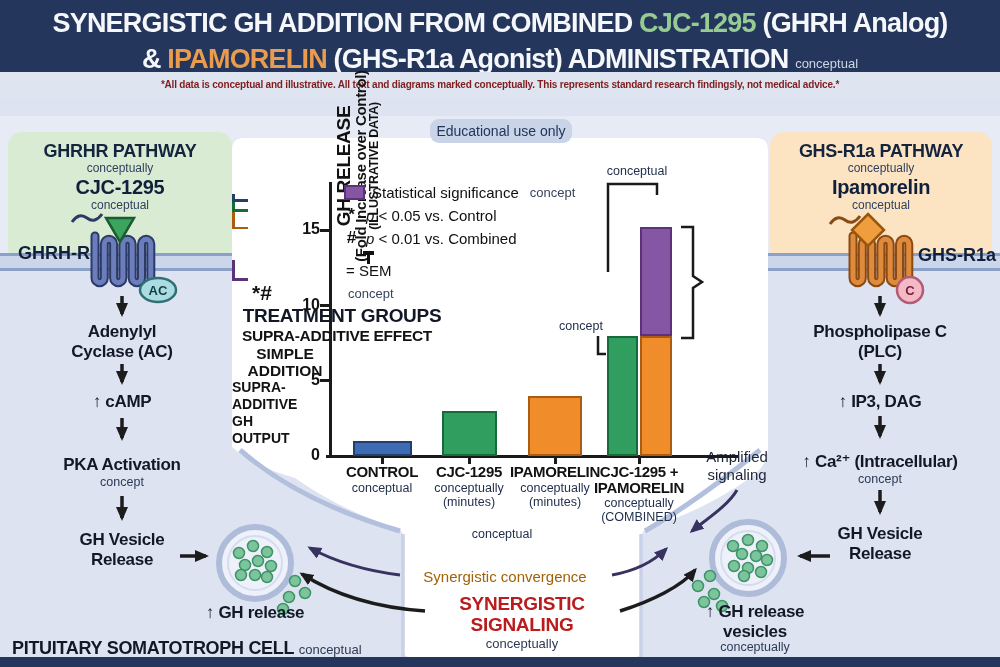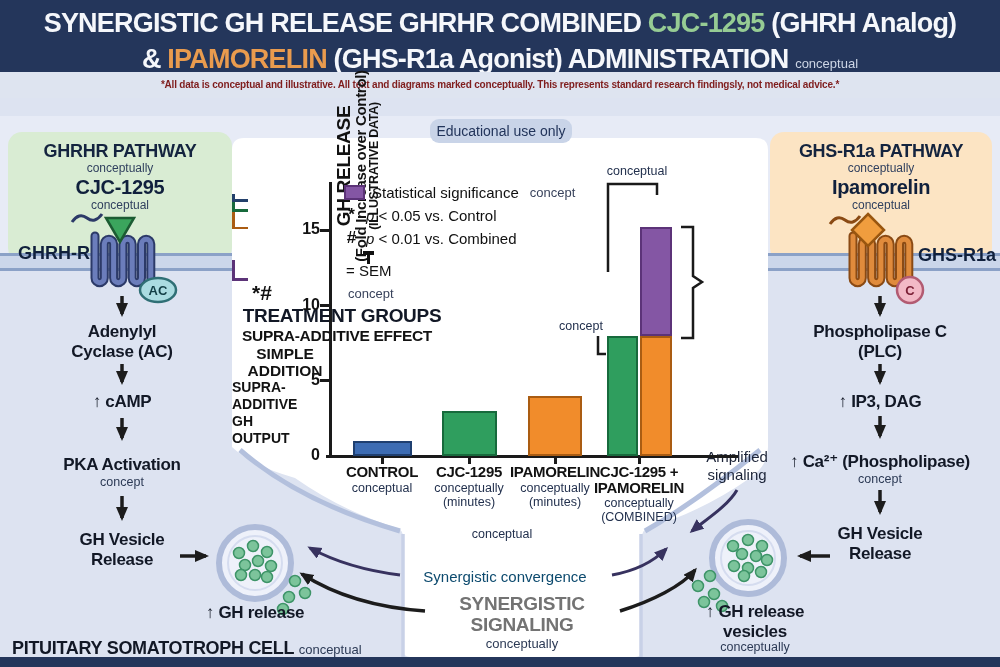--- a/index.html
+++ b/index.html
@@ -155,21 +155,21 @@
     <path d="M400 575 C360 570 332 560 310 548" stroke="#37325f" stroke-width="3" marker-end="url(#mn)"></path>
     <path d="M612 575 C640 570 656 559 666 549" stroke="#37325f" stroke-width="3" marker-end="url(#mn)"></path>
     <path d="M737 490 C728 506 704 521 692 531" stroke="#37325f" stroke-width="3" marker-end="url(#mn)"></path>
     <path d="M425 611 C368 607 330 592 302 574" stroke="#1c1c1c" stroke-width="3.5" marker-end="url(#mb)"></path>
     <path d="M620 611 C652 601 682 586 695 570" stroke="#1c1c1c" stroke-width="3.5" marker-end="url(#mb)"></path>
   </g>
 </svg>
 
 <div class="abs" id="header">
   <div class="abs l1 ctr">
-    <span>SYNERGISTIC GH RELEASE GHRHR COMBINED </span><span class="hl1">CJC-1295</span><span> (GHRH Analog)</span>
+    <span>SYNERGISTIC GH ADDITION FROM COMBINED </span><span class="hl1">CJC-1295</span><span> (GHRH Analog)</span>
   </div>
   <div class="abs l2 ctr">
     <span>&amp; </span><span class="hl2">IPAMORELIN</span><span> (GHS-R1a Agonist) ADMINISTRATION </span><span class="tsuffix">conceptual</span>
   </div>
 </div>
 <div class="abs ctr" id="disclaimer">*All data is conceptual and illustrative. All text and diagrams marked conceptually. This represents standard research findingsly, not medical advice.*</div>
 <div class="abs ctr" id="badge">Educational use only</div>
 
 <div class="abs ctr pw-title" style="left:15px;top:141px;width:210px;">GHRHR PATHWAY</div>
 <div class="abs ctr pw-note" style="left:15px;top:161px;width:210px;">conceptually</div>
@@ -192,32 +192,32 @@
 
 <div class="abs ctr pw-title" style="left:776px;top:141px;width:210px;">GHS-R1a PATHWAY</div>
 <div class="abs ctr pw-note" style="left:776px;top:161px;width:210px;">conceptually</div>
 <div class="abs ctr pw-ligand" style="left:776px;top:176px;width:210px;">Ipamorelin</div>
 <div class="abs ctr pw-note" style="left:776px;top:198px;width:210px;">conceptual</div>
 <div class="abs rec-label" style="left:918px;top:245px;width:80px;">GHS-R1a</div>
 <div class="abs ctr badge-txt" style="left:892px;top:283px;width:36px;color:#7c2036;">C</div>
 <div class="abs ctr step pre" style="left:785px;top:322px;width:190px;">Phospholipase C
 (PLC)</div>
 <div class="abs ctr step" style="left:785px;top:392px;width:190px;">↑ IP3, DAG</div>
-<div class="abs ctr step" style="left:785px;top:452px;width:190px;">↑ Ca²⁺ (Phospholipase)</div>
+<div class="abs ctr step" style="left:785px;top:452px;width:190px;">↑ Ca²⁺ (Intracellular)</div>
 <div class="abs ctr note" style="left:785px;top:472px;width:190px;">concept</div>
 <div class="abs ctr step pre" style="left:785px;top:524px;width:190px;">GH Vesicle
 Release</div>
 <div class="abs ctr step pre" style="left:660px;top:602px;width:190px;">↑ GH release
 vesicles</div>
 <div class="abs ctr note" style="left:660px;top:640px;width:190px;">conceptually</div>
 <div class="abs ctr pre" style="left:697px;top:448px;width:80px;font-size:15px;color:#1c2438;line-height:18px;">Amplified
 signaling</div>
 
-<div class="abs ctr" style="left:405px;top:568px;width:200px;font-size:15px;color:#0c4a6e;">Synergistic convergence</div>
-<div class="abs ctr pre" style="left:427px;top:593px;width:190px;font-size:19px;font-weight:bold;color:#737373;line-height:21px;letter-spacing:-0.3px;">SYNERGISTIC
+<div class="abs ctr" style="left:405px;top:568px;width:200px;font-size:15px;color:#a16207;">Synergistic convergence</div>
+<div class="abs ctr pre" style="left:427px;top:593px;width:190px;font-size:19px;font-weight:bold;color:#b91c1c;line-height:21px;letter-spacing:-0.3px;">SYNERGISTIC
 SIGNALING</div>
 <div class="abs ctr note" style="left:427px;top:637px;width:190px;font-size:13px;">conceptually</div>
 
 <div class="abs" id="chart-panel">
     <svg width="560" height="400" style="position: absolute; left: 0px; top: 0px; pointer-events: none;">
       <path d="M376 134 V46 H425 V57" fill="none" stroke="#1a1a1a" stroke-width="2.5"></path>
       <path d="M366 198 V216 H374" fill="none" stroke="#1a1a1a" stroke-width="2.5"></path>
       <path d="M449 89 H461 V138 L470 144 L461 150 V200 H449" fill="none" stroke="#1a1a1a" stroke-width="2.5"></path>
     </svg>
     <div class="axis" style="left: 96.5px; top: 44px; width: 3px; height: 274px;"></div>

